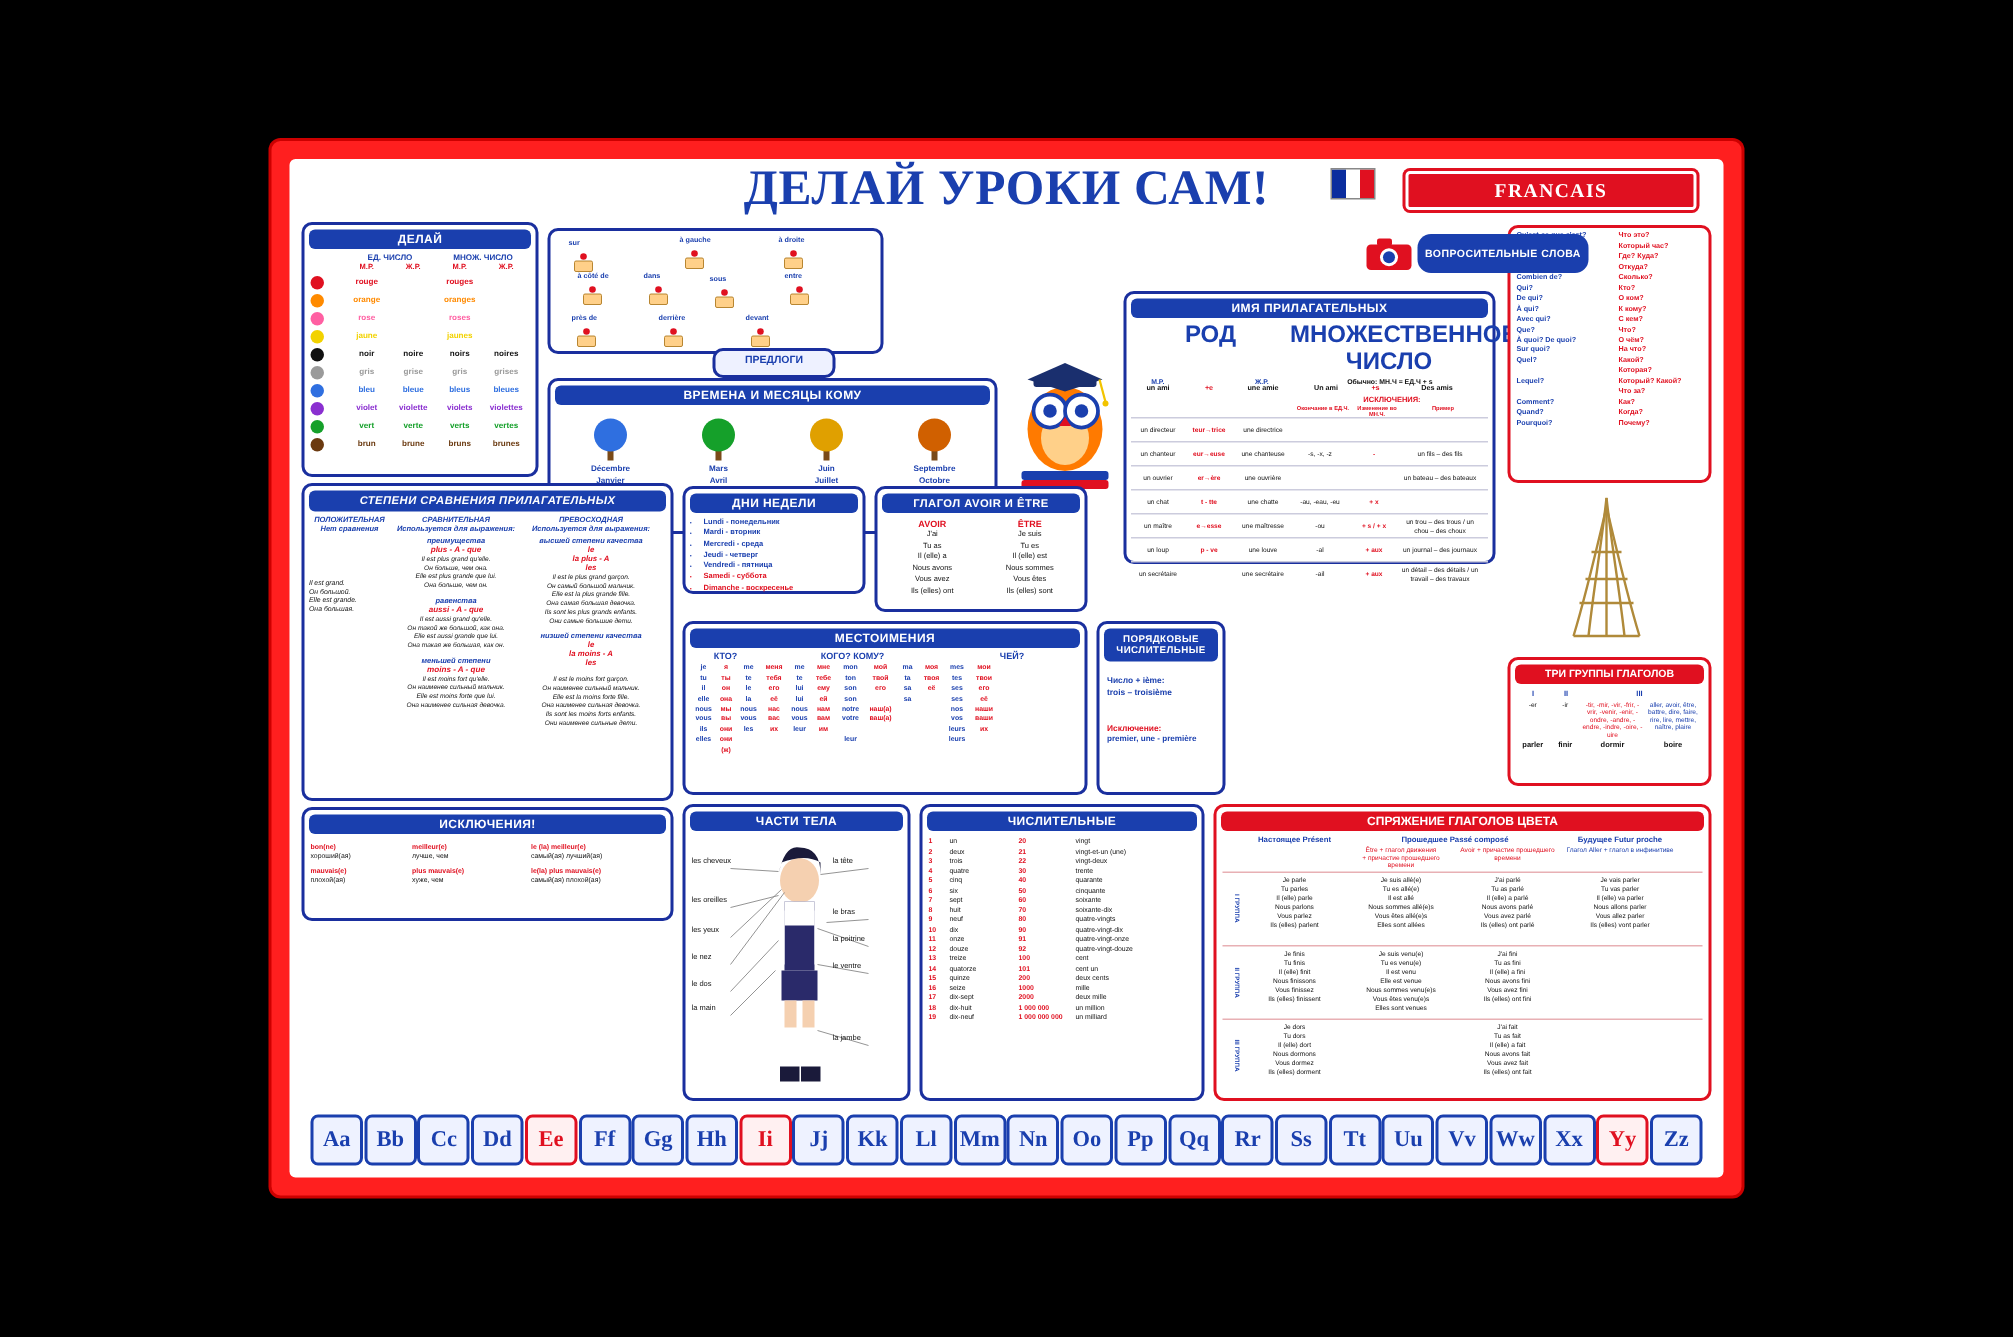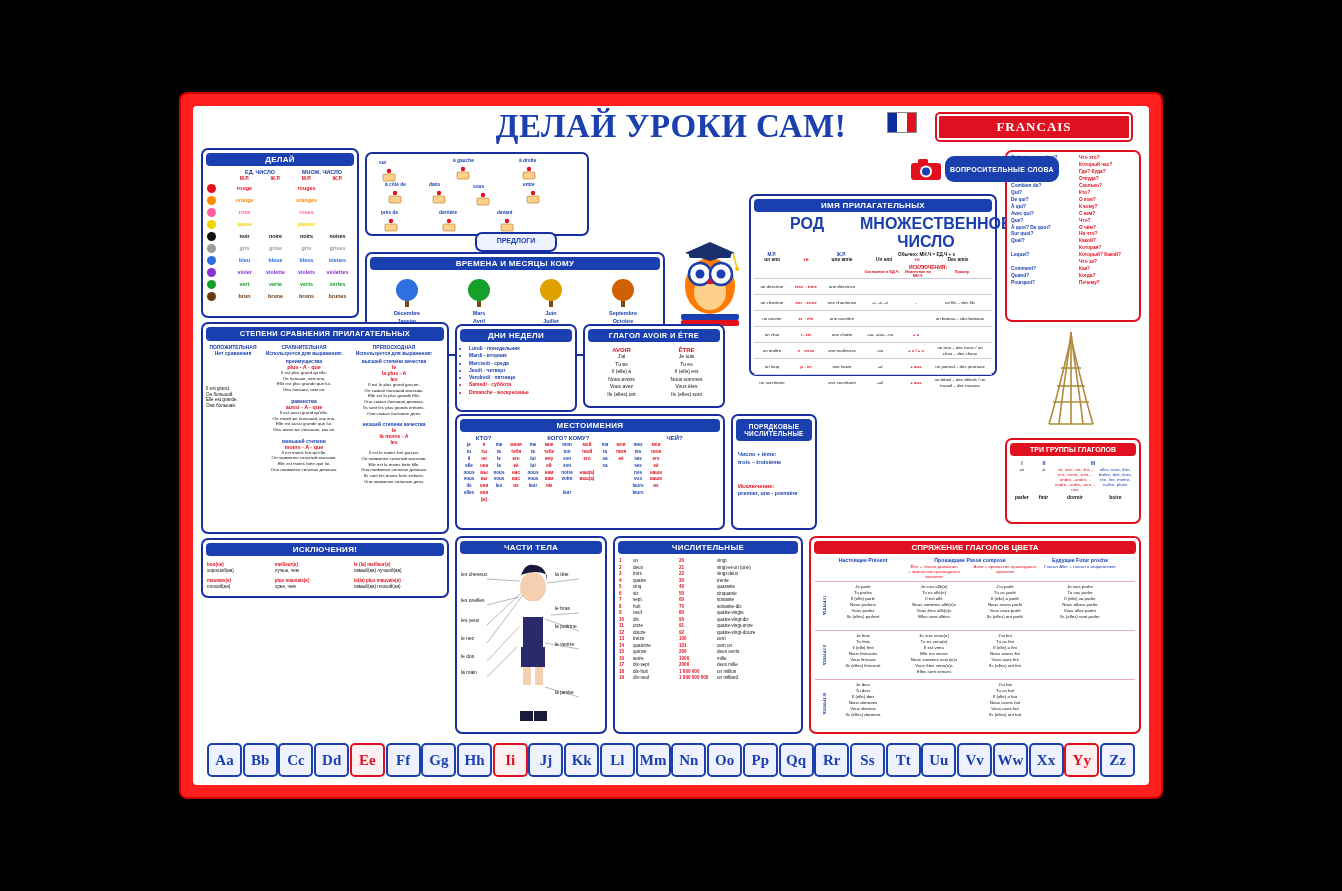--- a/index.html
+++ b/index.html
@@ -468,21 +468,21 @@
         <path d="M54 96 C58 60 62 40 66 4 C70 40 74 60 78 96"></path>
         <path d="M44 96 C52 70 58 44 66 10 C74 44 80 70 88 96"></path>
         <path d="M52 58 L80 58"></path>
             <path d="M48 74 L84 74"></path>
         <path d="M56 40 L76 40"></path>
         <path d="M44 96 L88 96"></path>
       </g>
     </svg>
   </div>
 
-  <div class="blk card" style="left:8px;top:216px;width:248px;height:212px;">
+  <div class="blk card" style="left:8px;top:216px;width:248px;height:212px;font-style:italic;">
     <div class="hdr" style="margin:3px;height:14px;line-height:14px;font-size:7.5px;">СТЕПЕНИ СРАВНЕНИЯ ПРИЛАГАТЕЛЬНЫХ</div>
     <div style="display:flex;padding:0 3px;font-size:5px;font-weight:bold;color:#1a3fae;text-align:center;">
       <div style="width:54px;white-space:pre-line;">ПОЛОЖИТЕЛЬНАЯ
 Нет сравнения</div>
       <div style="width:88px;white-space:pre-line;">СРАВНИТЕЛЬНАЯ
 Используется для выражения:</div>
       <div style="width:92px;white-space:pre-line;">ПРЕВОСХОДНАЯ
 Используется для выражения:</div>
     </div>
     <div style="display:flex;padding:2px 3px;">
@@ -542,37 +542,37 @@
               <div style="font-size:4.4px;line-height:1.3;color:#111;white-space:pre-line;text-align:center;">Il est le moins fort garçon.
 Он наименее сильный мальчик.
 Elle est la moins forte fille.
 Она наименее сильная девочка.
 Ils sont les moins forts enfants.
 Они наименее сильные дети.</div>
             </div>
           </div>
     </div>
   </div>
-  <div class="blk card" style="left:8px;top:432px;width:248px;height:60px;">
+  <div class="blk card" style="left:8px;top:432px;width:248px;height:76px;">
     <div class="hdr" style="margin:3px;height:13px;line-height:13px;font-size:8px;">ИСКЛЮЧЕНИЯ!</div>
     <div id="adj-exc" style="padding:1px 4px;">
           <div style="display: flex; font-size: 4.6px; line-height: 1.3; padding: 2px 0px;">
             <div style="width:70px;"><b style="color:#e01020;">bon(ne)</b><br><span style="color:#111;">хороший(ая)</span></div>
             <div style="width:82px;"><b style="color:#e01020;">meilleur(e)</b><br><span style="color:#111;">лучше, чем</span></div>
             <div style="width:92px;"><b style="color:#e01020;">le (la) meilleur(e)</b><br><span style="color:#111;">самый(ая) лучший(ая)</span></div>
           </div>
           <div style="display: flex; font-size: 4.6px; line-height: 1.3; padding: 2px 0px;">
             <div style="width:70px;"><b style="color:#e01020;">mauvais(e)</b><br><span style="color:#111;">плохой(ая)</span></div>
             <div style="width:82px;"><b style="color:#e01020;">plus mauvais(e)</b><br><span style="color:#111;">хуже, чем</span></div>
             <div style="width:92px;"><b style="color:#e01020;">le(la) plus mauvais(e)</b><br><span style="color:#111;">самый(ая) плохой(ая)</span></div>
           </div>
         </div>
   </div>
 
-  <div class="blk card" style="left:262px;top:218px;width:122px;height:88px;">
+  <div class="blk card" style="left:262px;top:218px;width:122px;height:72px;">
     <div class="hdr" style="margin:3px;height:13px;line-height:13px;font-size:8px;">ДНИ НЕДЕЛИ</div>
     <ul id="weekday-list" style="margin:2px 0 0 12px;padding:0;font-size:5px;line-height:1.45;">
           <li style="color: rgb(26, 63, 174); font-weight: bold;">Lundi - понедельник</li>
           <li style="color: rgb(26, 63, 174); font-weight: bold;">Mardi - вторник</li>
           <li style="color: rgb(26, 63, 174); font-weight: bold;">Mercredi - среда</li>
           <li style="color: rgb(26, 63, 174); font-weight: bold;">Jeudi - четверг</li>
           <li style="color: rgb(26, 63, 174); font-weight: bold;">Vendredi - пятница</li>
           <li style="color: rgb(224, 16, 32); font-weight: bold;">Samedi - суббота</li>
           <li style="color: rgb(224, 16, 32); font-weight: bold;">Dimanche - воскресенье</li>
         </ul>

